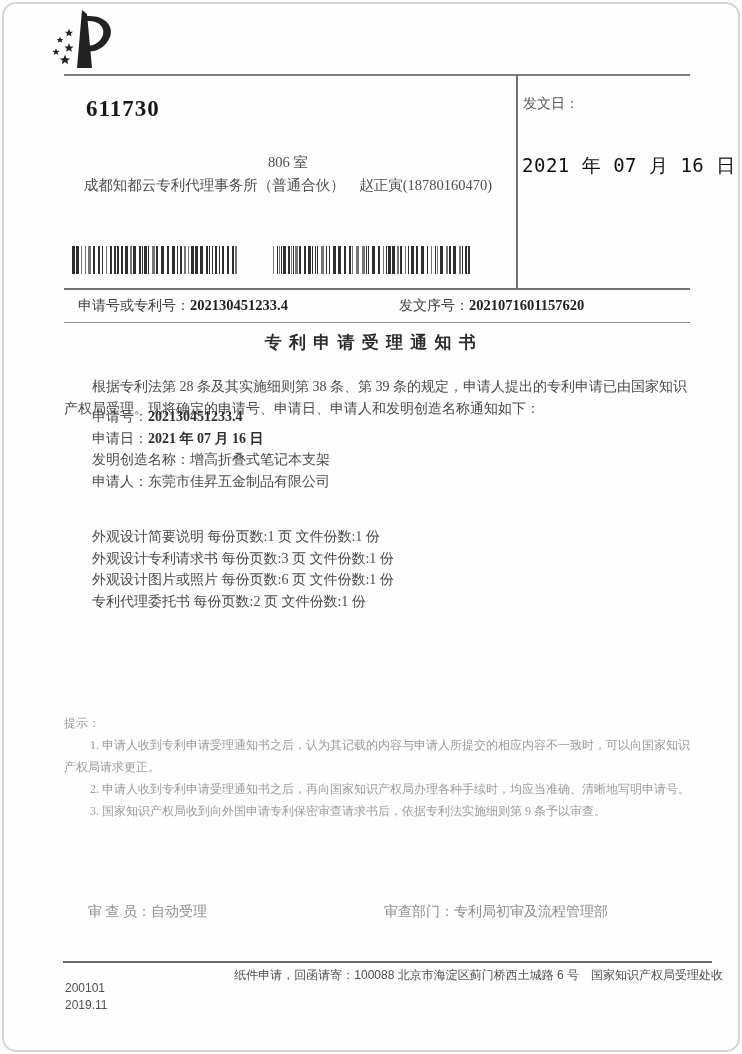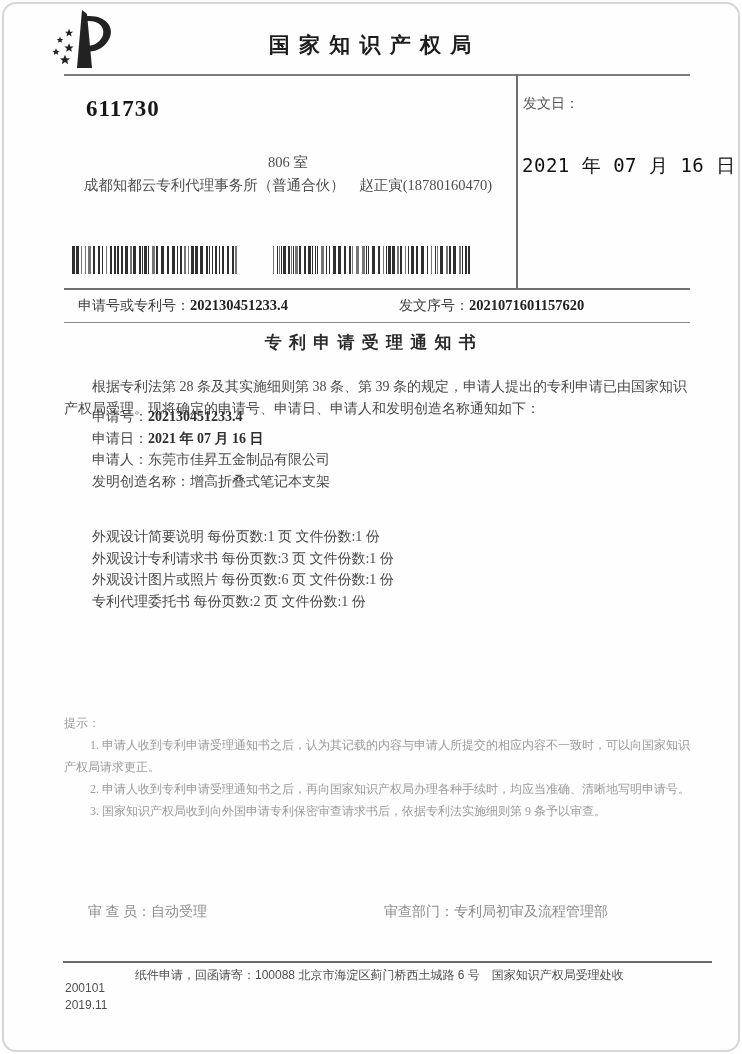--- a/index.html
+++ b/index.html
@@ -73,21 +73,21 @@
   .examiner { position:absolute; left:88px; top:0; white-space:pre; }
   .department { position:absolute; left:384px; top:0; white-space:pre; }
 
   
   .footer {
     position:absolute; left:65px; top:967px; width:660px; display:flex;
     font-family:"Liberation Sans","DejaVu Sans",sans-serif;
     font-size:12px; line-height:16.5px; color:#4f4f4f;
   }
   .footer-codes { width:70px; flex:0 0 auto;margin-top:13px; }
-  .footer-lines { width:588px; flex:0 0 auto; }
+  .footer-lines { width:588px; flex:0 0 auto;text-align:right; }
 </style>
 </head>
 <body>
 
 <div class="page">
   <div class="frame"></div>
 
   <svg class="logo" viewBox="0 0 70 66" xmlns="http://www.w3.org/2000/svg">
     <defs>
       <path id="star" d="M0,-5 L1.4,-1.6 L4.8,-1.5 L2.2,0.7 L3,4 L0,2 L-3,4 L-2.2,0.7 L-4.8,-1.5 L-1.4,-1.6 Z"></path>
@@ -95,21 +95,20 @@
     <g fill="#222222">
       <polygon points="34,2 39,6 44,60 29,60"></polygon>
       <path d="M39,8 C58,7 66,19 62,29 C57,41 46,45 36,43 L35,37 C44,40 53,34 55,27 C57,18 50,12 38,13 Z"></path>
       <use href="#star" transform="translate(21,25) scale(0.85)"></use>
       <use href="#star" transform="translate(12,32) scale(0.7)"></use>
       <use href="#star" transform="translate(21,40) scale(0.95)"></use>
       <use href="#star" transform="translate(8,44) scale(0.75)"></use>
       <use href="#star" transform="translate(17,52) scale(1.05)"></use>
     </g>
   </svg>
-  <div class="org-title">国 家 知 识 产 权 局</div>
   <div class="rule rule-1"></div>
 
   <div class="addr-box">
     <div class="postcode">611730</div>
     <div class="addr2">806 室</div>
     <div class="agency">成都知都云专利代理事务所（普通合伙）　赵正寅(18780160470)</div>
     <div class="vdiv"></div>
     <div class="date-label">发文日：</div>
     <div class="date-value">2021 年 07 月 16 日</div>
     <div class="barcode barcode-1">
@@ -312,22 +311,22 @@
     <span>发文序号：</span><span class="ref-val">2021071601157620</span>
   </div>
   <div class="rule rule-3"></div>
 
   <div class="notice-title">专 利 申 请 受 理 通 知 书</div>
   <p class="intro">根据专利法第 28 条及其实施细则第 38 条、第 39 条的规定，申请人提出的专利申请已由国家知识产权局受理。现将确定的申请号、申请日、申请人和发明创造名称通知如下：</p>
 
   <div class="fields">
     <div><span>申请号：</span><span class="v-bold">202130451233.4</span></div>
     <div><span>申请日：</span><span class="v-bold">2021 年 07 月 16 日</span></div>
+    <div><span>发明创造名称：</span><span>增高折叠式笔记本支架</span></div>
     <div><span>申请人：</span><span>东莞市佳昇五金制品有限公司</span></div>
-    <div><span>发明创造名称：</span><span>增高折叠式笔记本支架</span></div>
   </div>
 
 
   <div class="doc-list">
     <div>外观设计简要说明 每份页数:1 页  文件份数:1 份</div>
     <div>外观设计专利请求书 每份页数:3 页  文件份数:1 份</div>
     <div>外观设计图片或照片 每份页数:6 页  文件份数:1 份</div>
     <div>专利代理委托书 每份页数:2 页  文件份数:1 份</div>
   </div>
 

